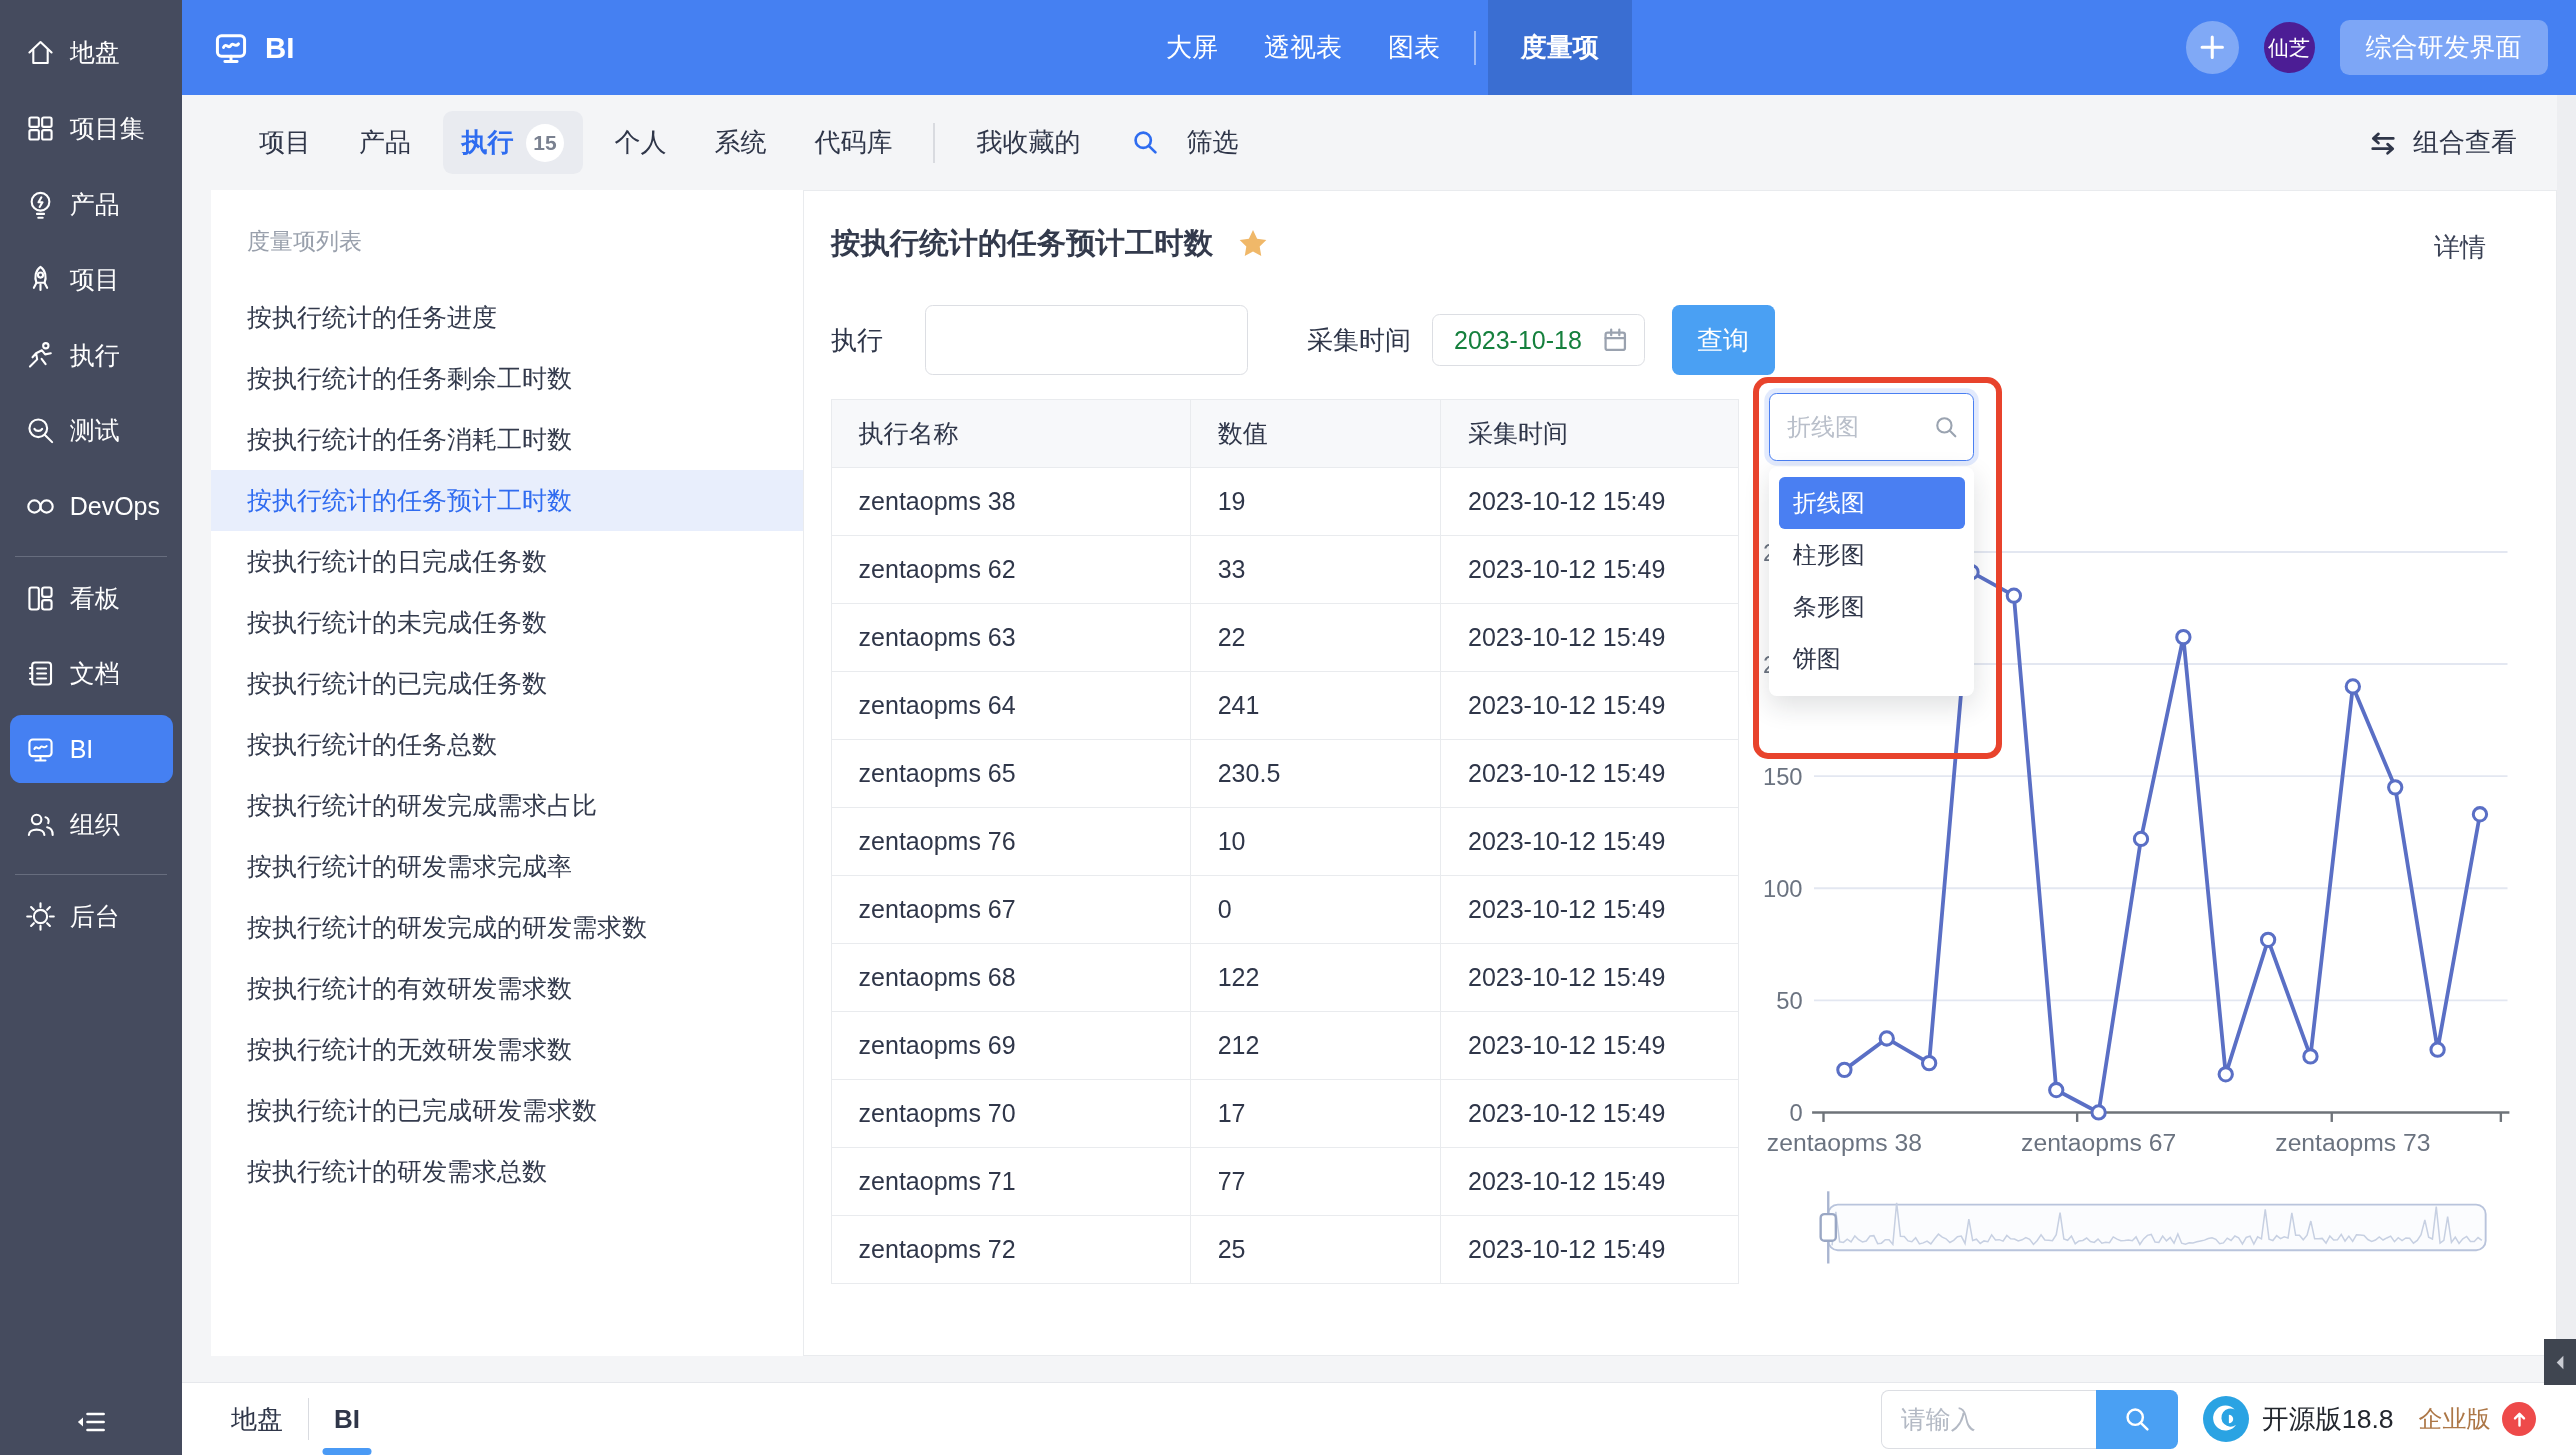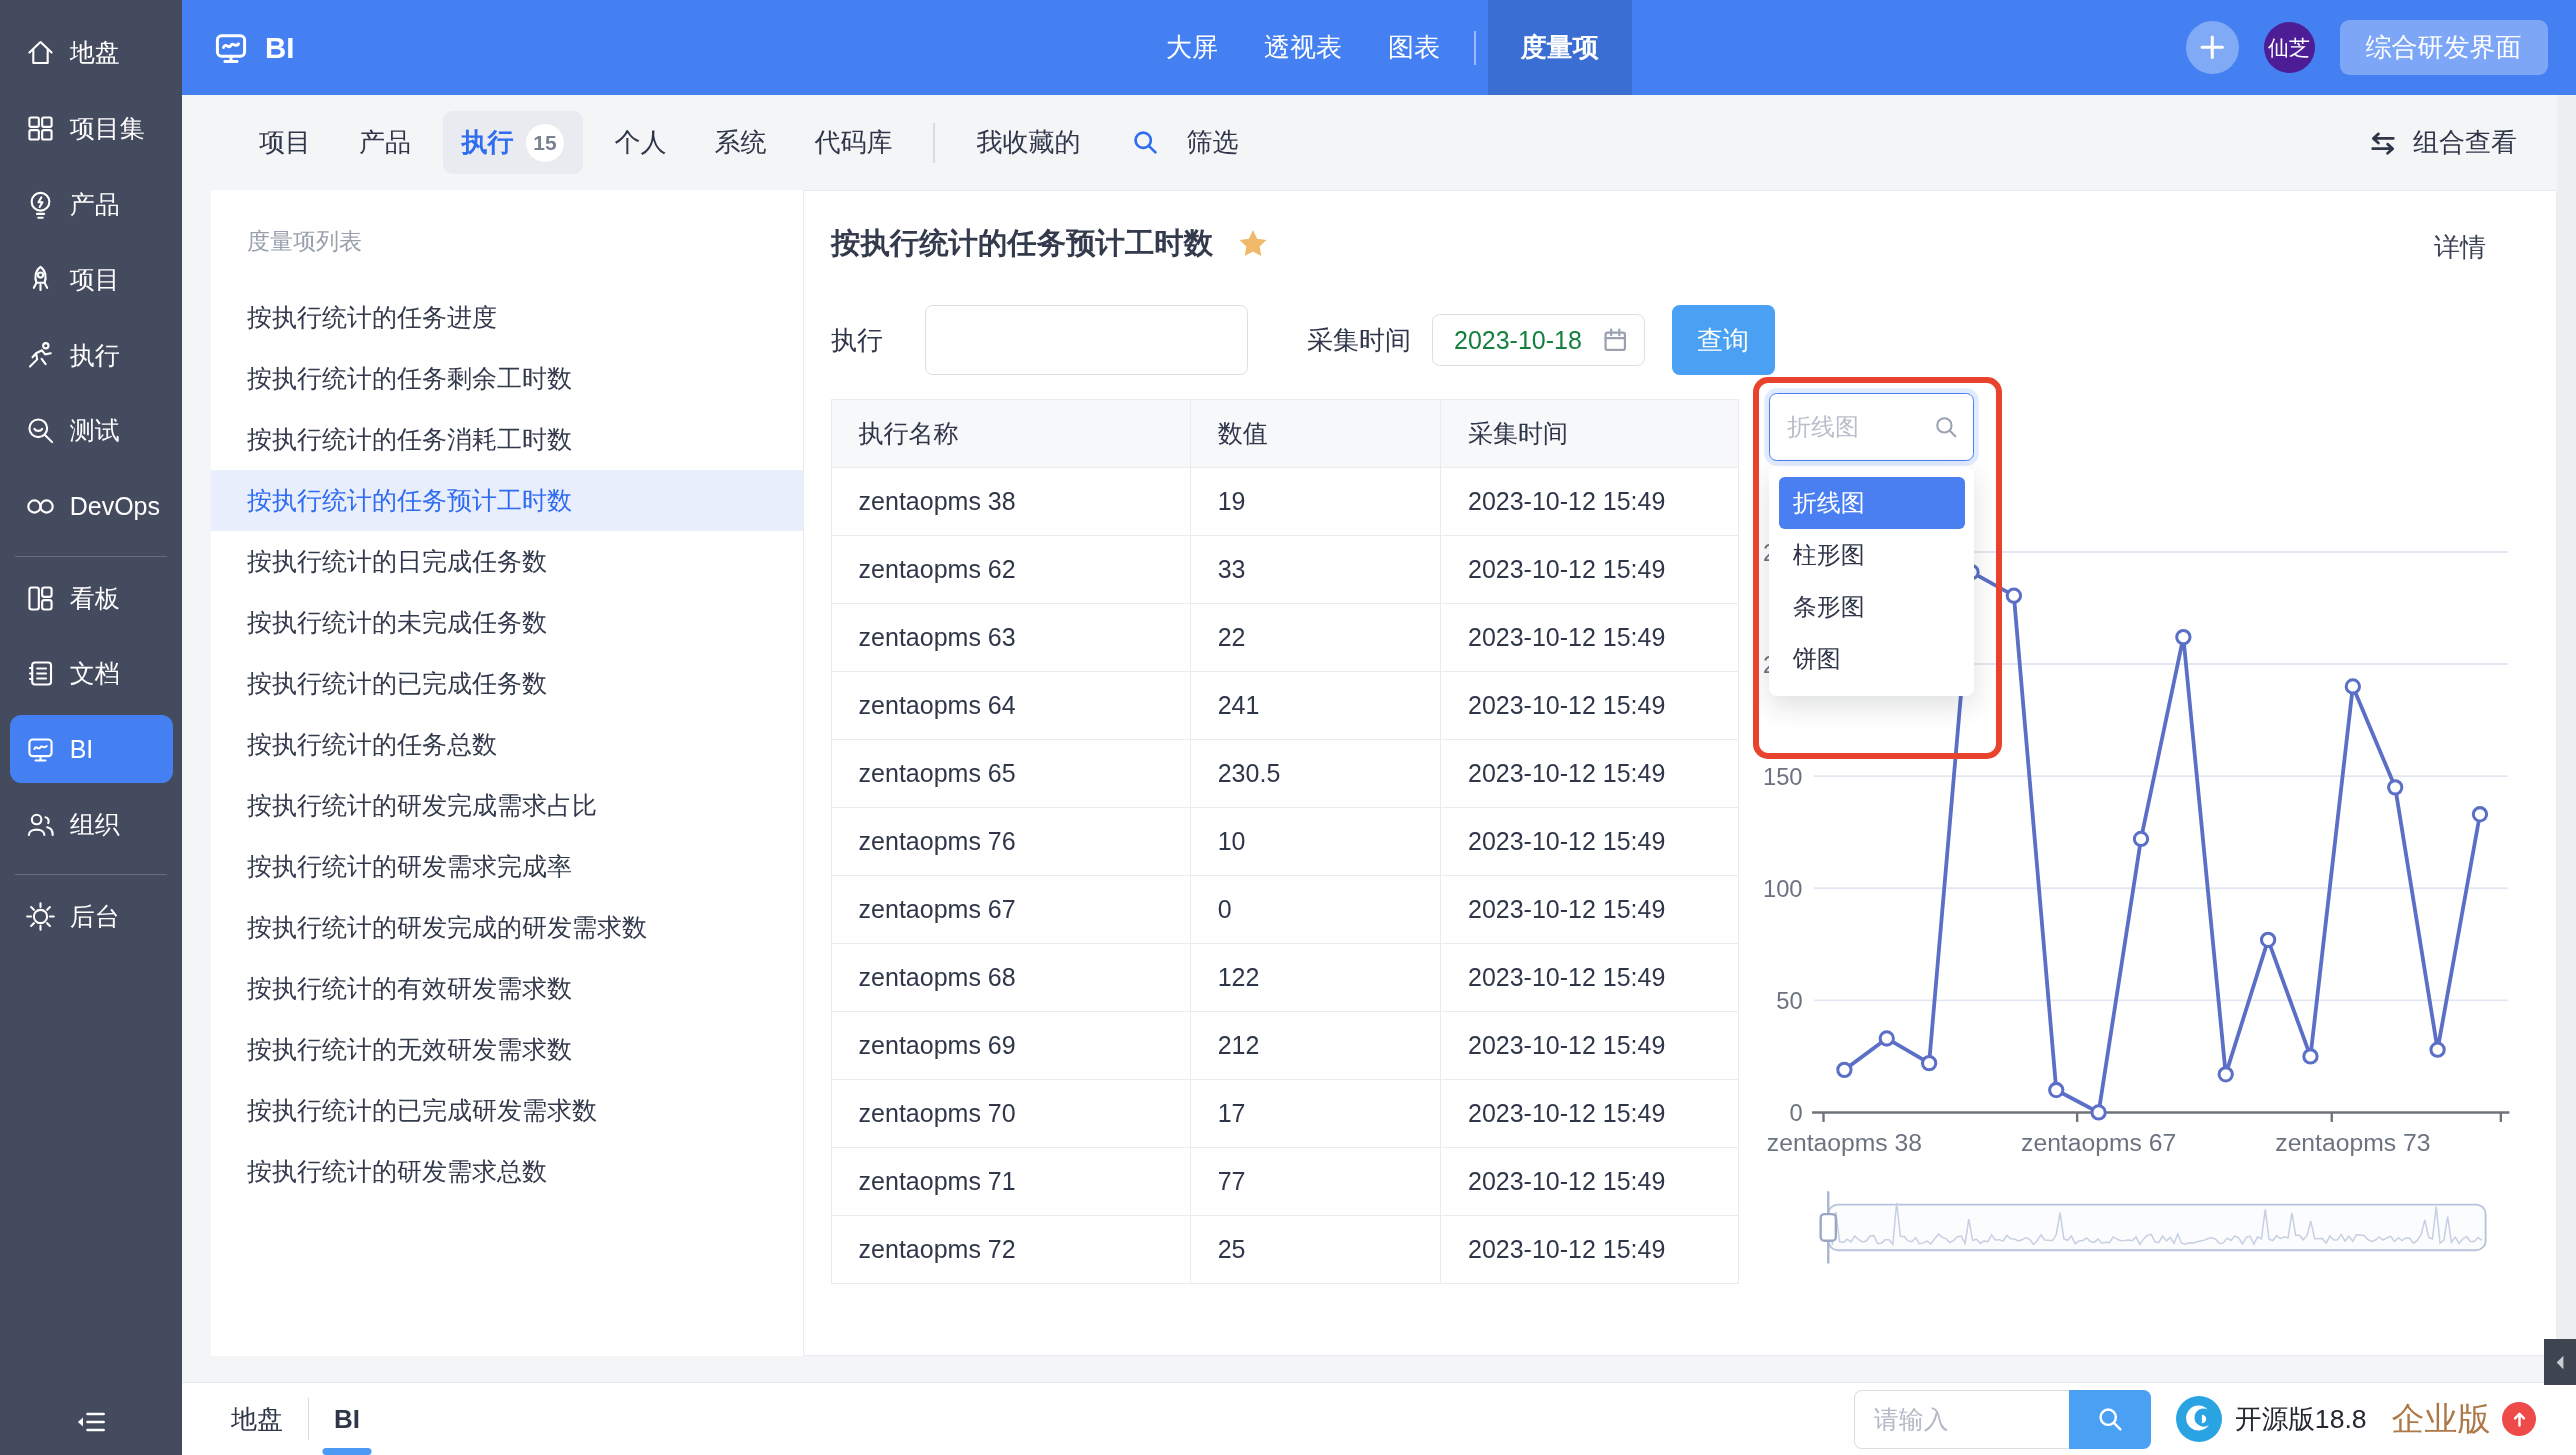--- a/index.html
+++ b/index.html
@@ -96,21 +96,21 @@
                         width:49px;height:6.6px;background:#4a9af5;border-radius:3.8px;}
   .sb-divider{width:1.9px;height:42px;background:#d9dbe0;margin:0 7.6px;}
   .sb-right{position:absolute;right:40px;top:0;height:100%;display:flex;align-items:center;gap:25px;}
   .sb-search{display:flex;align-items:center;}
   .sb-search input{width:215px;height:59px;border:1.9px solid #dcdee3;border-right:none;border-radius:7.6px 0 0 7.6px;
                    font-size:25px;padding:0 19px;color:#2f3649;outline:none;box-sizing:border-box;font-family:inherit;}
   .sb-search input::placeholder,.f-input::placeholder{color:#b3b9c4;}
   .sb-search .go{width:82px;height:59px;background:#4aa0f3;border-radius:0 7.6px 7.6px 0;display:flex;
                  align-items:center;justify-content:center;cursor:pointer;}
   .ver{display:flex;align-items:center;gap:13.3px;font-size:26.6px;color:#23272e;}
-  .upg{display:flex;align-items:center;gap:11.4px;font-size:33px;color:#ad7747;cursor:pointer;}
+  .upg{display:flex;align-items:center;gap:11.4px;font-size:24px;color:#ad7747;cursor:pointer;}
   .upg-badge{width:34px;height:34px;border-radius:50%;background:#ee4a4a;display:flex;align-items:center;justify-content:center;}
 
   
   .scroll-strip{position:absolute;right:0;top:95px;width:19px;height:1287px;background:#edeef1;z-index:7;}
   .scroll-btn{position:absolute;right:0;top:1339px;width:32px;height:46px;background:#3f4550;z-index:8;
               display:flex;align-items:center;justify-content:center;cursor:pointer;}
 </style>
 </head>
 <body>
 

